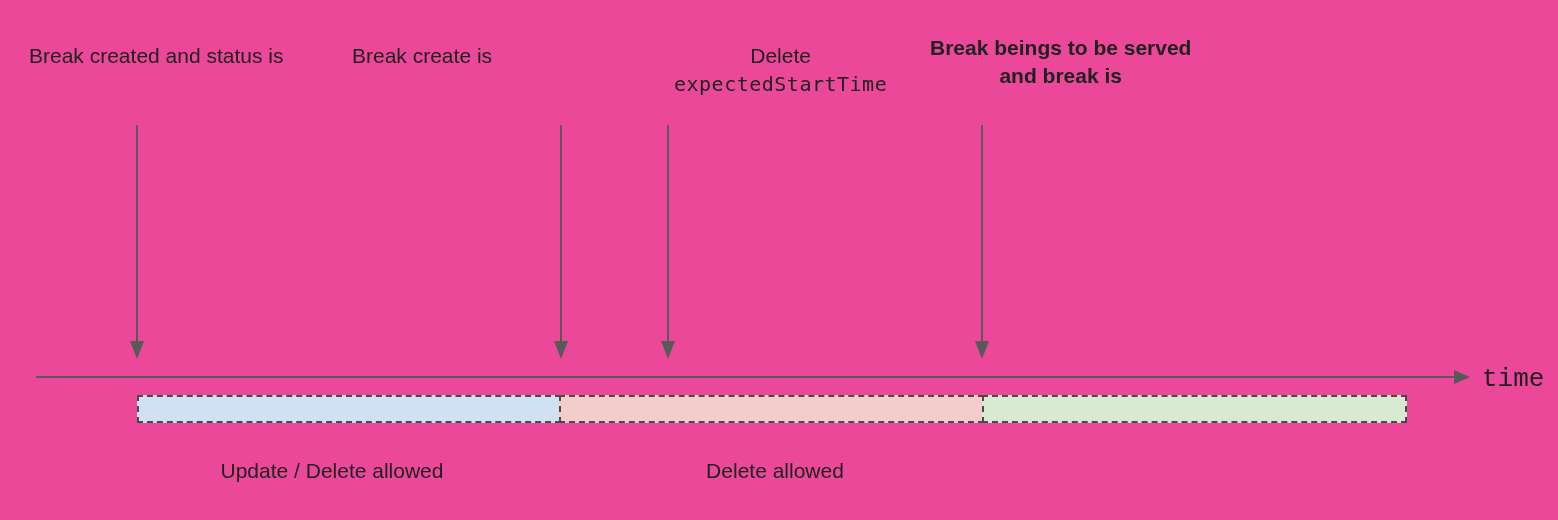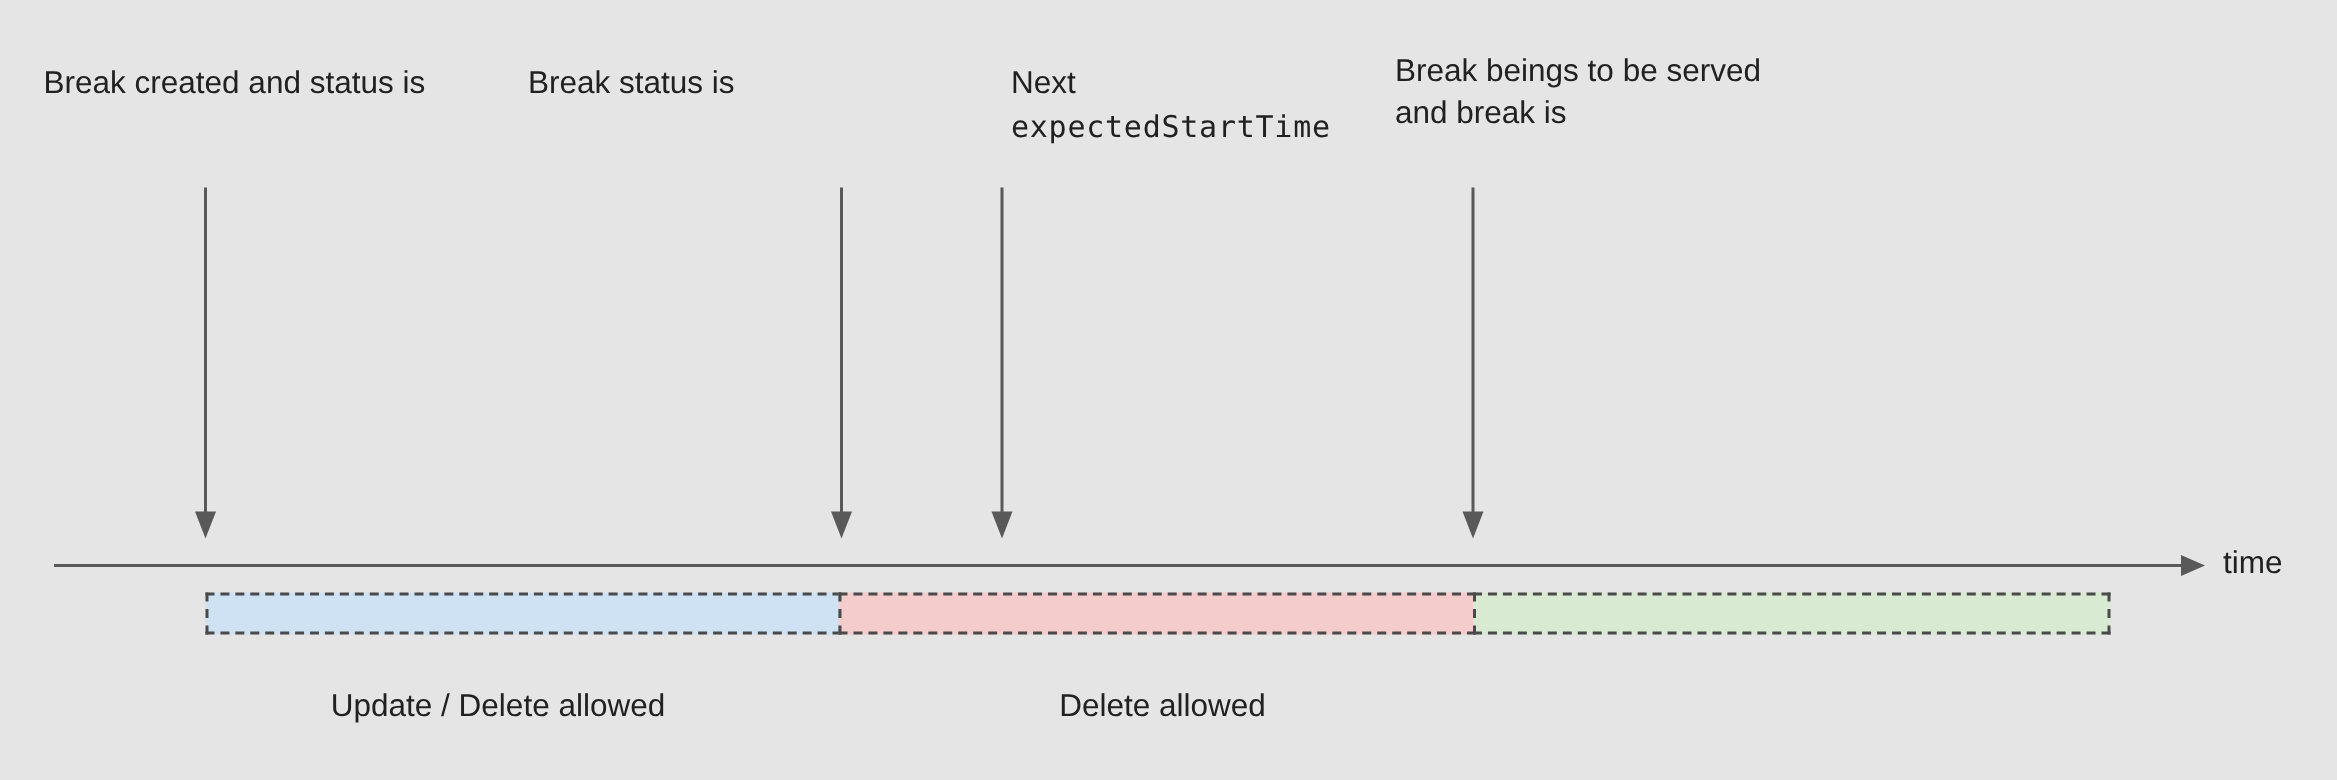--- a/index.html
+++ b/index.html
@@ -1,42 +1,43 @@
 <!DOCTYPE html>
 <html><head>
 <meta charset="utf-8">
 <style>
   * { margin: 0; padding: 0; box-sizing: border-box; }
   html, body { background: #ffffff; }
   .canvas {
     position: relative;
     width: 1558px;
     height: 520px;
-    background: #e5e5e5;
+    background: #ec4899;
     font-family: "Liberation Sans", sans-serif;
     color: #212121;
     overflow: hidden;
+    text-align: center;
   }
 
   
   .annotation {
     position: absolute;
     font-size: 21px;
     line-height: 28px;
     white-space: nowrap;
   }
   .annotation .code {
     font-family: "DejaVu Sans Mono", monospace;
     font-size: 20px;
     letter-spacing: 0.5px;
   }
   .ann1 { left: 29px;  top: 42px; }
   .ann2 { left: 352px; top: 42px; }
   .ann3 { left: 674px; top: 42px; }
-  .ann4 { left: 930px; top: 34px; }
+  .ann4 { left: 930px; top: 34px; font-weight: bold; }
 
   
   .v-arrow {
     position: absolute;
     top: 125px;
     width: 14px;
     height: 234px;
   }
   .v-arrow .shaft {
     position: absolute;
@@ -77,22 +78,23 @@
     width: 0;
     height: 0;
     border-top: 7px solid transparent;
     border-bottom: 7px solid transparent;
     border-left: 16px solid #595959;
   }
   .time-label {
     position: absolute;
     left: 1482px;
     top: 364px;
-    font-size: 21px;
+    font-size: 26px;
     color: #212121;
+    font-family: Liberation Mono, monospace;
   }
 
   
   .segment {
     position: absolute;
     top: 395px;
     height: 28px;
     border: 2px dashed #4a4a4a;
   }
   .seg1 { left: 137px; width: 424px; }
@@ -115,25 +117,25 @@
 </head>
 <body>
 
 <div class="canvas">
 
   <div class="annotation ann1">
     <div>Break created and status is</div>
   </div>
 
   <div class="annotation ann2">
-    <div>Break status is</div>
+    <div>Break create is</div>
   </div>
 
   <div class="annotation ann3">
-    <div>Next</div>
+    <div>Delete</div>
     <div class="code">expectedStartTime</div>
   </div>
 
   <div class="annotation ann4">
     <div>Break beings to be served</div>
     <div>and break is</div>
   </div>
 
   <div class="v-arrow arrow1">
     <div class="shaft"></div>

